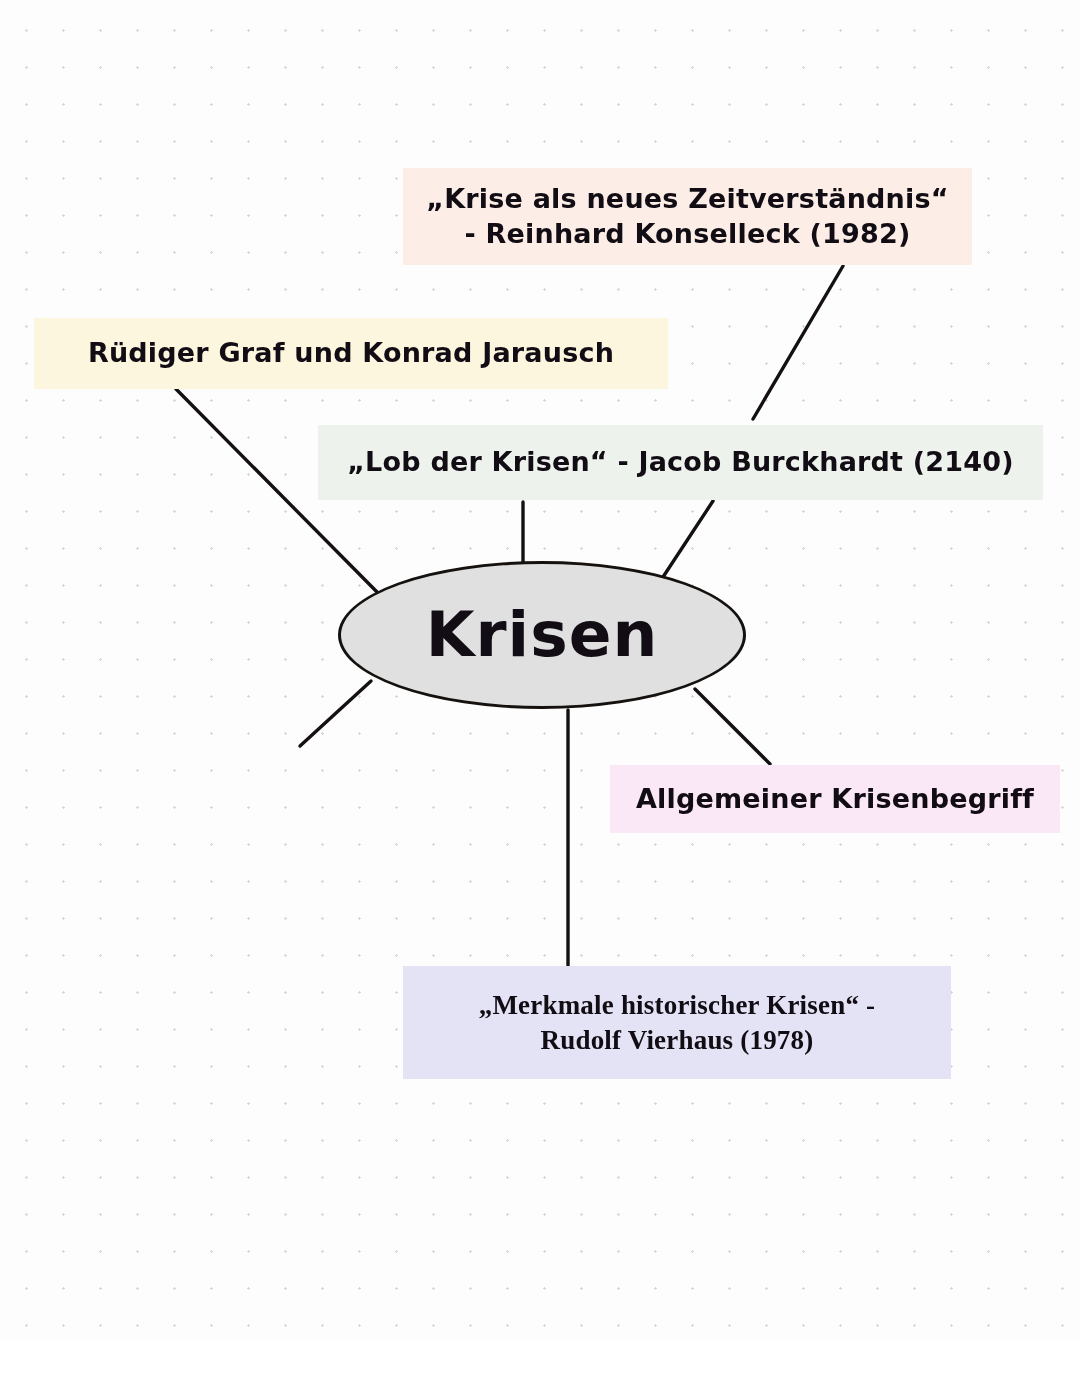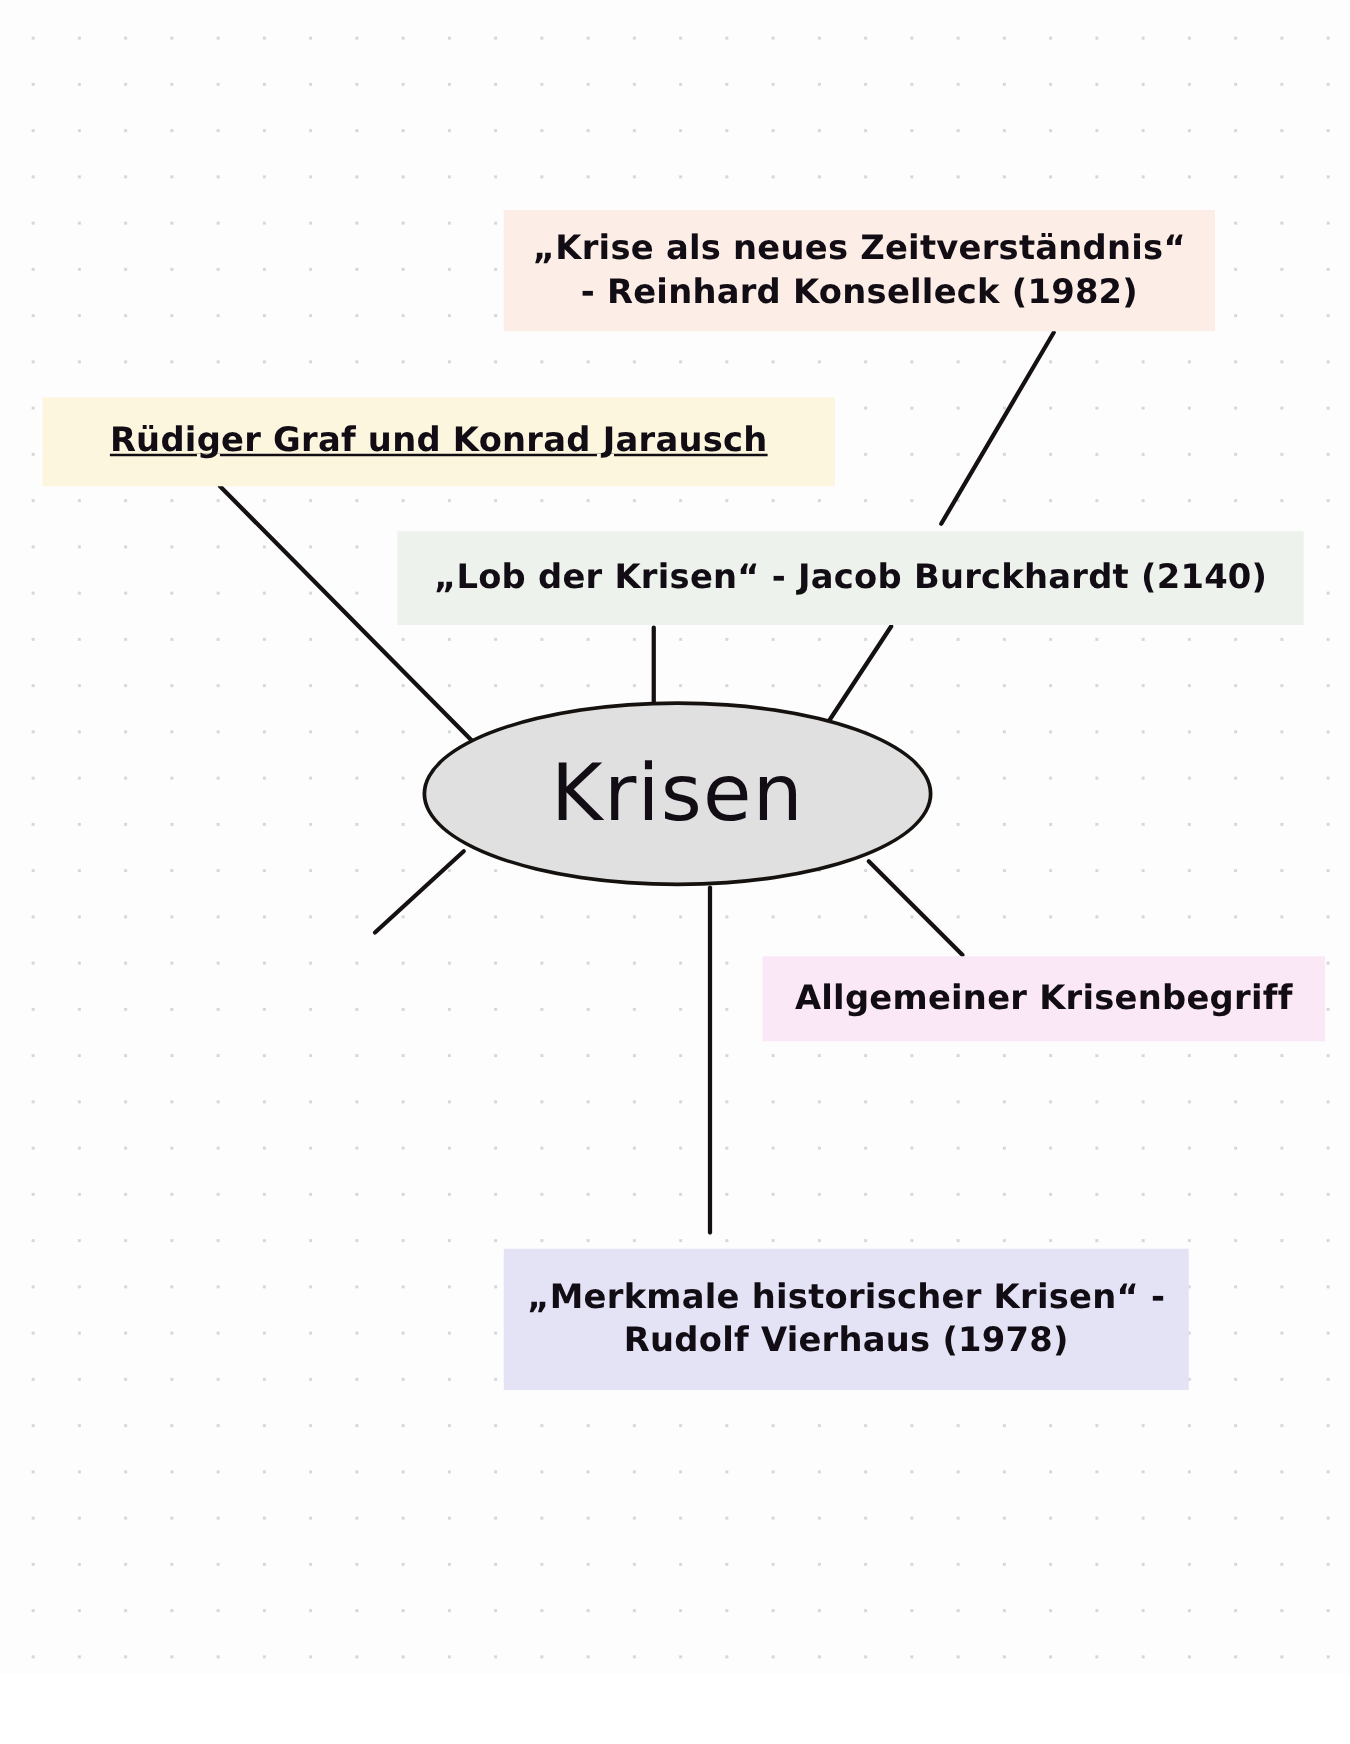--- a/index.html
+++ b/index.html
@@ -49,21 +49,21 @@
   
   #center-node {
     left: 338px;
     top: 561px;
     width: 408px;
     height: 148px;
     border-radius: 50%;
     background: #e0e0e0;
     border: 3px solid #15110f;
     font-size: 63px;
-    font-weight: 400;
+    font-weight: 700;
     letter-spacing: 1px;
     z-index: 3;
   }
 
   
   #node-koselleck {
     left: 403px;
     top: 168px;
     width: 569px;
     height: 97px;
@@ -73,21 +73,20 @@
   }
 
   #node-graf {
     left: 34px;
     top: 318px;
     width: 634px;
     height: 71px;
     background: #fdf6de;
     font-size: 27px;
     z-index: 2;
-    text-decoration: underline;
   }
 
   #node-burckhardt {
     left: 318px;
     top: 425px;
     width: 725px;
     height: 75px;
     background: #edf2ec;
     font-size: 27px;
     z-index: 2;
@@ -108,26 +107,27 @@
     top: 765px;
     width: 450px;
     height: 68px;
     background: #fbe8f6;
     font-size: 27px;
     z-index: 2;
   }
 
   #node-vierhaus {
     left: 403px;
-    top: 999px;
+    top: 966px;
     width: 548px;
     height: 113px;
     background: #e4e2f5;
     font-size: 27px;
     z-index: 2;
+    font-family: Liberation Serif, serif;
   }
 
   .node-label {
     display: block;
     width: 100%;
     padding: 0 10px;
     box-sizing: border-box;
   }
 </style>
 </head>

